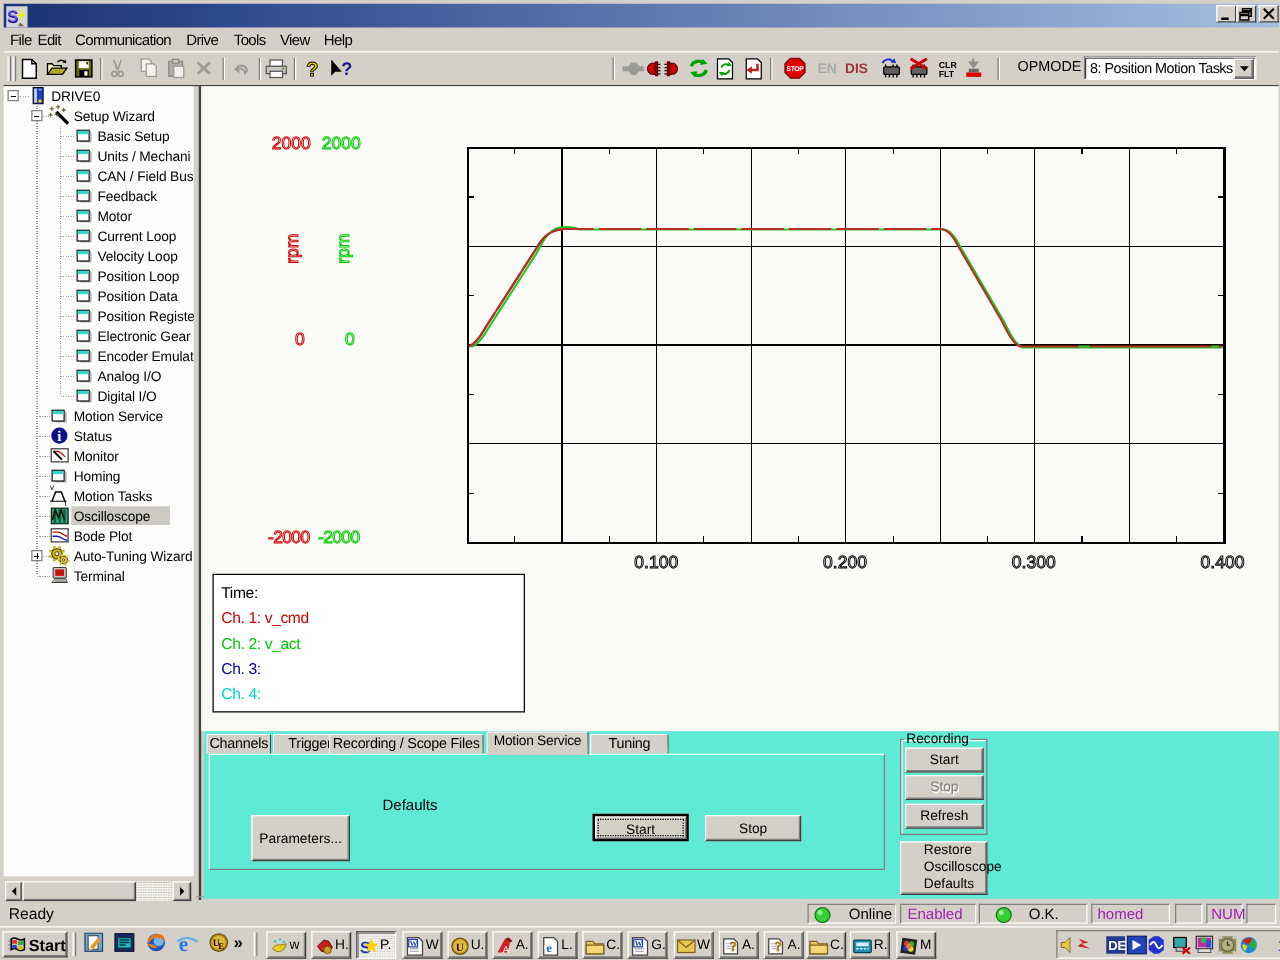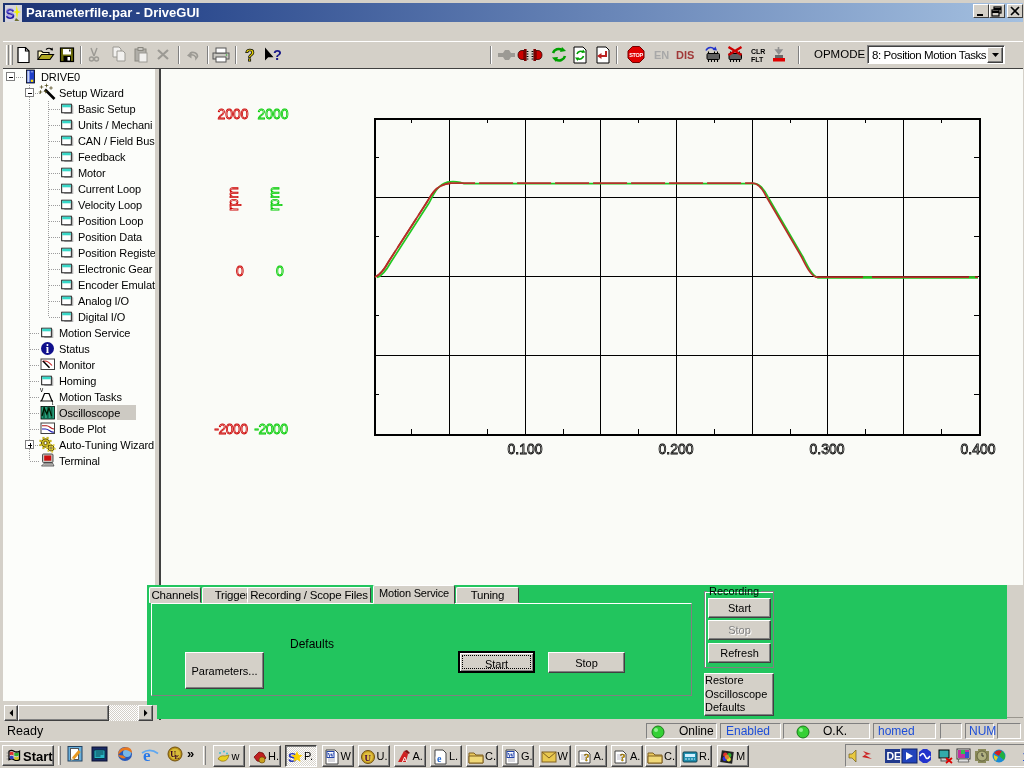--- a/index.html
+++ b/index.html
@@ -11,55 +11,63 @@
 #menubar{position:absolute;left:2px;top:22px;width:1020px;height:18px;background:#d4d0c8;font-size:12px;letter-spacing:-0.5px;color:#000}
 #menubar span{position:absolute;top:2px}
 #toolbar{position:absolute;left:2px;top:40px;width:1020px;height:26px;background:#d4d0c8;border-top:1px solid #fff}
 .tsep{position:absolute;top:4px;width:2px;height:18px;border-left:1px solid #808080;border-right:1px solid #fff}
 #client{position:absolute;left:2px;top:66px;width:1020px;height:652px}
 #tree{position:absolute;left:0;top:2px;width:152px;height:632px;background:#fcfdfa;overflow:hidden}
 #mainarea{position:absolute;left:158px;top:2px;width:862px;height:516px;background:#fafbf7;overflow:hidden}
 #vline{position:absolute;left:156px;top:2px;width:2px;height:651px;background:#404040}
 #botline{position:absolute;left:0;top:650px;width:1020px;height:1px;background:#9a968e}
 #topline{position:absolute;left:0;top:1px;width:1020px;height:1px;background:#404040}
-#bottompanel{position:absolute;left:144px;top:518px;width:860px;height:134px;background:#22c55e}
+#bottompanel{position:absolute;left:160px;top:518px;width:860px;height:134px;background:#5eead4}
 #statusbar{position:absolute;left:2px;top:720px;width:1020px;height:19px;background:#d4d0c8;font-size:12px}
 #taskbar{position:absolute;left:0;top:741px;width:1024px;height:27px;background:#d4d0c8;border-top:1px solid #fff}
-.panel{position:absolute;top:2px;height:16px;border:1px solid;border-color:#808080 #fff #fff #808080;font-size:12px;color:#1d4ed8;line-height:15px}
+.panel{position:absolute;top:2px;height:16px;border:1px solid;border-color:#808080 #fff #fff #808080;font-size:12px;color:#a21caf;line-height:15px}
 .gbtn{position:absolute;background:#d4d0c8;border:1px solid;border-color:#fff #404040 #404040 #fff;box-shadow:inset -1px -1px 0 #808080;font-size:11px;text-align:center}
 .tab{position:absolute;height:16px;background:#d4d0c8;border:1px solid;border-color:#fff #404040 #d4d0c8 #fff;border-radius:2px 2px 0 0;font-size:11.5px;letter-spacing:-0.2px;text-align:center;line-height:15px;color:#000}
 .tab.active{height:19px;font-size:11px;z-index:3}
 #tabpane{border:1px solid;border-color:#fff #808080 #808080 #fff}
 button.b{position:absolute;background:#d4d0c8;border:1px solid;border-color:#fff #404040 #404040 #fff;box-shadow:inset -1px -1px 0 #808080;font-size:11px;font-family:"Liberation Sans",sans-serif;text-align:center;color:#000;padding:0}
 .tbbtn{position:absolute;top:3px;width:32px;height:22px;background:#d4d0c8;border:1px solid;border-color:#fff #404040 #404040 #fff;box-shadow:inset -1px -1px 0 #808080;font-size:11px;color:#000;overflow:hidden}
 .tbbtn .lbl{position:absolute;left:18px;top:4px}
 .tbbtn svg{position:absolute;left:1px;top:3px}
 </style></head>
 <body>
 <div id="win">
   <div id="titlebar">
     <div class="ticon" style="left:2px;top:2px;width:17px;height:17px;background:#d4d4dc;border:none"><svg width="17" height="17" viewBox="0 0 17 17">
           <text x="0.5" y="13.5" font-family="Liberation Sans" font-size="14" font-weight="bold" fill="#2018a8">S</text>
           <text x="0.5" y="12.2" font-family="Liberation Sans" font-size="13" font-weight="bold" fill="#8a7ae8" opacity="0.55">S</text>
           <path d="M11.5 0 L13 6 16 7 13 8 12 14 11 8 8 7 11 6z" fill="#f0f000"></path>
           <path d="M11 13l-1.5 3h5z" fill="#707030"></path>
         </svg></div>
-    <div class="ttext">Parameterfile.par - DriveGUI</div>
     <div class="capbtn" style="left:970px"><svg width="14" height="12" viewBox="0 0 14 12">
           <rect x="3" y="9" width="6" height="2" fill="#000"></rect>
         </svg></div>
     <div class="capbtn" style="left:986px"><svg width="14" height="12" viewBox="0 0 14 12">
           <rect x="4" y="2" width="7" height="6" fill="none" stroke="#000" stroke-width="1.2"></rect>
           <path d="M4 4h7" stroke="#000" stroke-width="2"></path>
           <rect x="2" y="5" width="7" height="6" fill="#d4d0c8" stroke="#000" stroke-width="1.2"></rect>
           <path d="M2 7h7" stroke="#000" stroke-width="2"></path>
         </svg></div>
     <div class="capbtn" style="left:1004px"><svg width="14" height="12" viewBox="0 0 14 12">
           <path d="M3 2l8 8M11 2l-8 8" stroke="#000" stroke-width="1.6"></path>
         </svg></div>
+  </div>
+  <div id="menubar">
+    <span style="left:5px">File</span>
+      <span style="left:27px">Edit</span>
+      <span style="left:57px">Communication</span>
+      <span style="left:146px">Drive</span>
+      <span style="left:184px">Tools</span>
+      <span style="left:221px">View</span>
+      <span style="left:256px">Help</span>
   </div>
   <div id="toolbar">
     <div style="position:absolute;left:3px;top:3px;width:3px;height:20px;border-left:1px solid #fff;border-right:1px solid #808080"></div>
     <div style="position:absolute;left:7px;top:3px;width:3px;height:20px;border-left:1px solid #fff;border-right:1px solid #808080"></div>
     <svg class="abs" style="left:12px;top:4px" width="270" height="18" viewBox="0 0 270 18">
 
       <path d="M3 1.5h7.5l3.5 3.5v11.5H3z" fill="#fff" stroke="#000" stroke-width="1.2"></path>
         <path d="M10.5 1.5v3.5h3.5" fill="none" stroke="#000" stroke-width="1.2"></path>
 
       <path d="M23 13.5V5h3.5l1.5 1.5h6v2" fill="#fff8c0" stroke="#000" stroke-width="1.1"></path>
@@ -361,20 +369,27 @@
           <text x="70" y="50" text-anchor="middle" stroke="#cc0000">2000</text>
           <text x="110" y="50" text-anchor="middle" stroke="#00cc00">2000</text>
           <text x="68" y="365" text-anchor="middle" letter-spacing="-0.5" stroke="#cc0000">-2000</text>
           <text x="108" y="365" text-anchor="middle" letter-spacing="-0.5" stroke="#00cc00">-2000</text>
           <text x="77" y="207" text-anchor="middle" stroke="#cc0000">0</text>
           <text x="117" y="207" text-anchor="middle" stroke="#00cc00">0</text>
           <text x="77" y="136" text-anchor="middle" stroke="#cc0000" transform="rotate(-90 73 134)">rpm</text>
           <text x="118" y="136" text-anchor="middle" stroke="#00cc00" transform="rotate(-90 114 134)">rpm</text>
         </g>
       </svg>
+      <div style="position:absolute;left:9px;top:390px;width:250px;height:111px;background:#fff;border:1px solid #000;font-size:12.5px;letter-spacing:-0.3px">
+        <div style="position:absolute;left:6px;top:7px;color:#000">Time:</div>
+        <div style="position:absolute;left:6px;top:27px;color:#cc0000">Ch. 1: v_cmd</div>
+        <div style="position:absolute;left:6px;top:48px;color:#00cc00">Ch. 2: v_act</div>
+        <div style="position:absolute;left:6px;top:68px;color:#000099">Ch. 3:</div>
+        <div style="position:absolute;left:6px;top:88px;color:#00d0d0">Ch. 4:</div>
+      </div>
     </div>
     <div id="bottompanel">
 
       <div class="tab" style="left:2px;top:2px;width:52px">Channels</div>
       <div class="tab" style="left:55px;top:2px;width:60px">Trigger</div>
       <div class="tab" style="left:100px;top:2px;width:124px">Recording / Scope Files</div>
       <div class="tab active" style="left:226px;top:0px;width:82px">Motion Service</div>
       <div class="tab" style="left:309px;top:2px;width:63px">Tuning</div>
       <div id="tabpane" style="position:absolute;left:4px;top:18px;width:541px;height:93px"></div>
       <button class="b" style="left:38px;top:67px;width:79px;height:37px">Parameters...</button>
@@ -382,21 +397,21 @@
       <button class="b" style="left:311px;top:66px;width:77px;height:22px;border:2px solid #000;box-shadow:inset 1px 1px 0 #fff, inset -1px -1px 0 #808080">
           <span style="position:absolute;left:3px;top:3px;right:3px;bottom:3px;outline:1px dotted #000;padding-top:2px">Start</span>
         </button>
       <button class="b" style="left:401px;top:67px;width:77px;height:21px">Stop</button>
       <fieldset id="recgrp" style="position:absolute;left:557px;top:0px;width:70px;height:83px;border:1px solid #808080;box-shadow:1px 1px 0 #fff inset">
           <legend style="font-size:11px;padding:0 2px;margin-left:2px">Recording</legend>
         </fieldset>
       <button class="b" style="left:561px;top:13px;width:63px;height:20px">Start</button>
       <button class="b" style="left:561px;top:35px;width:63px;height:20px;color:#808080;text-shadow:1px 1px 0 #fff">Stop</button>
       <button class="b" style="left:561px;top:58px;width:63px;height:20px">Refresh</button>
-      <button class="b" style="left:557px;top:88px;width:70px;height:43px;text-align:left;padding-left:0;line-height:13.5px">Restore Oscilloscope Defaults</button>
+      <button class="b" style="left:557px;top:88px;width:70px;height:43px;text-align:left;padding-left:18px;line-height:13.5px">Restore Oscilloscope Defaults</button>
     </div>
     <div id="treescroll" style="position:absolute;left:0;top:638px;width:154px;height:16px;background:#d4d0c8">
   <div class="gbtn" style="left:1px;top:0;width:14px;height:16px"><svg width="12" height="14" viewBox="0 0 12 14">
             <path d="M8 3.5L4.5 7 8 10.5z" fill="#000"></path>
           </svg></div>
   <div class="gbtn" style="left:135px;top:0;width:15px;height:16px"><svg width="13" height="14" viewBox="0 0 13 14">
             <path d="M5 3.5L8.5 7 5 10.5z" fill="#000"></path>
           </svg></div>
   <div style="position:absolute;left:15px;top:0;width:91px;height:16px;background:#d4d0c8;border:1px solid;border-color:#fff #404040 #404040 #fff;box-shadow:inset -1px -1px 0 #808080"></div>
   <div style="position:absolute;left:106px;top:0;width:29px;height:16px;background:repeating-conic-gradient(#fff 0% 25%, #d4d0c8 0% 50%);background-size:2px 2px"></div>

